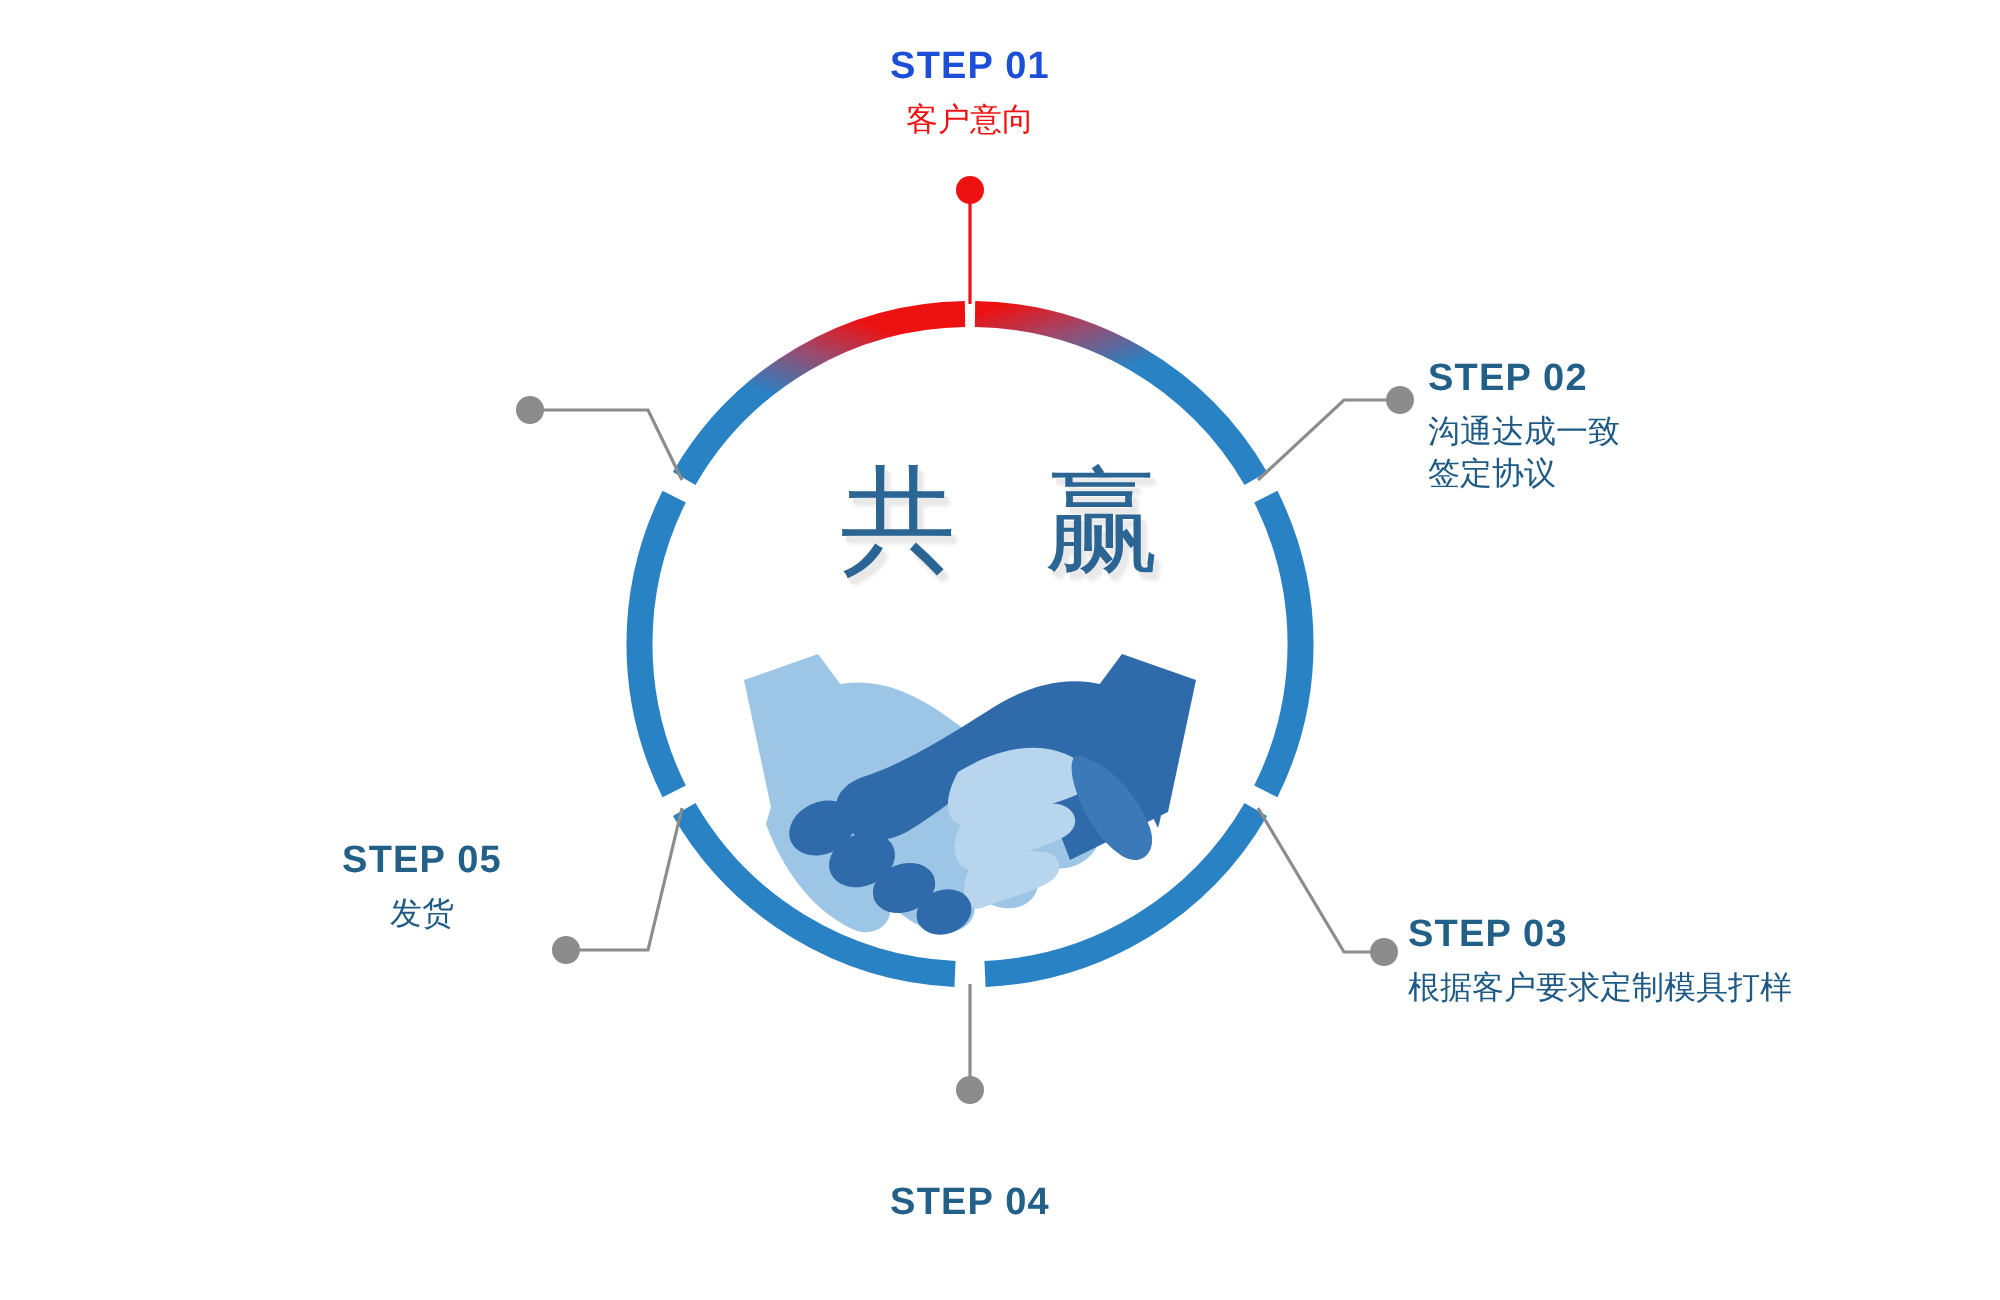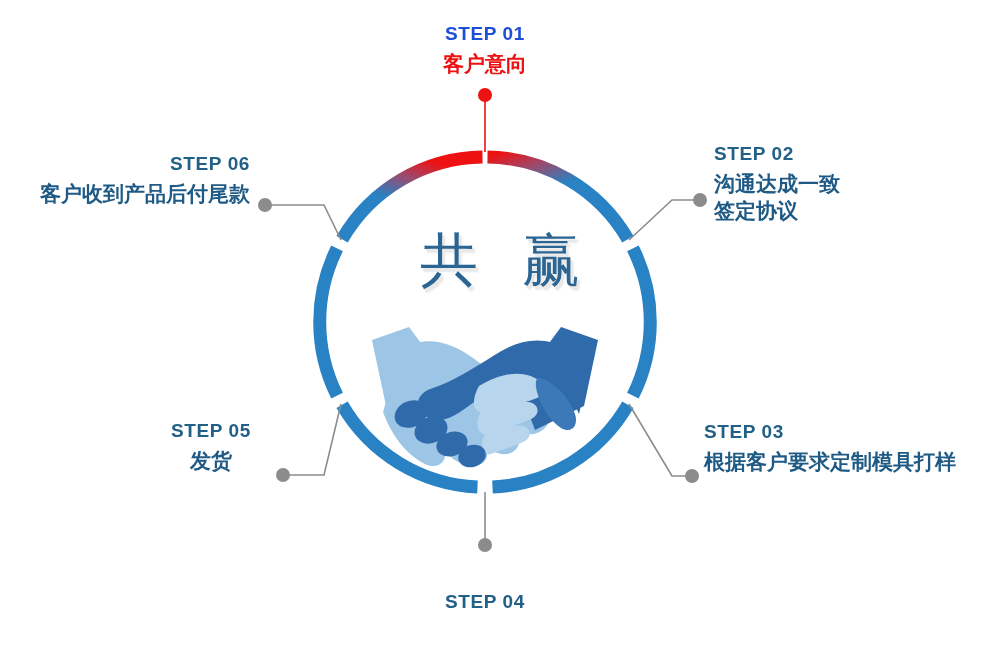--- a/index.html
+++ b/index.html
@@ -32,32 +32,32 @@
     white-space: nowrap;
     line-height: 1.28;
   }
   .step-kicker {
     font-size: 19px;
     font-weight: 600;
     letter-spacing: 0.6px;
     color: #226087;
   }
   .step-title {
-    font-size: 21px;
-    font-weight: 700;
+    font-size: 16px;
+    font-weight: 400;
     color: #1f5a85;
     margin-top: 5px;
   }
   .step-title .ln { display: block; }
   
   .step-block.accent-red .step-kicker { color: #1d4ed8; }
   .step-block.accent-red .step-title  { color: #ee1111; }
 
   .align-right { text-align: right; }
-  .align-left  { text-align: left; }
+  .align-left  { text-align: left; margin-top: 36px; }
   .align-center{ text-align: center; }
 
   
   #center-word {
     position: absolute;
     left: 0;
     top: 222px;
     width: 1000px;
     text-align: center;
     font-size: 58px;
@@ -227,20 +227,14 @@
     <div class="step-kicker">STEP 04</div>
   </div>
 
   <div class="step-block align-center" style="left:152px; top:419px; width:118px;">
     <div class="step-kicker">STEP 05</div>
     <div class="step-title">
       <span class="ln">发货</span>
     </div>
   </div>
 
-  <div class="step-block align-right" style="left:0px; top:152px; width:250px;">
-    <div class="step-kicker">STEP 06</div>
-    <div class="step-title">
-      <span class="ln">客户收到产品后付尾款</span>
-    </div>
-  </div>
 
 </div>
 
 </body></html>

